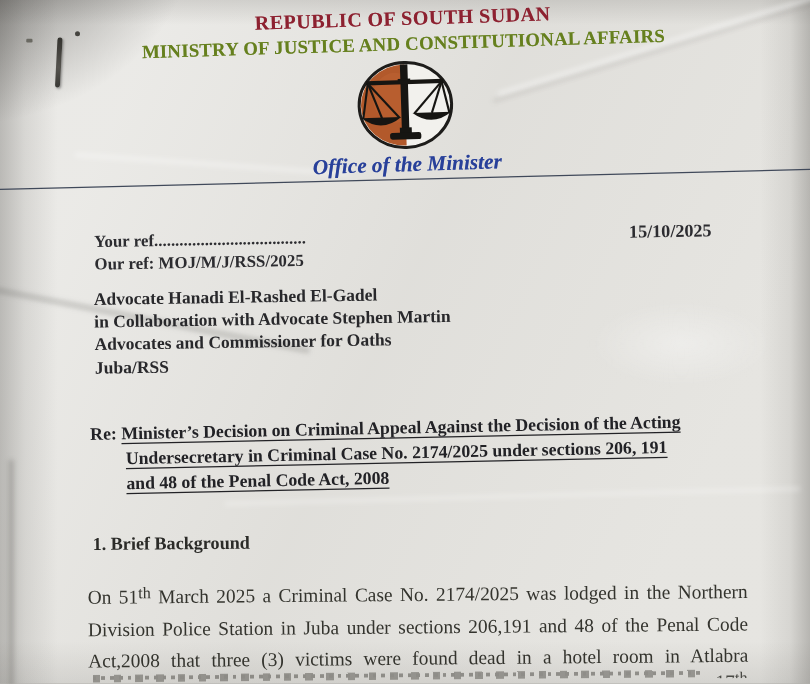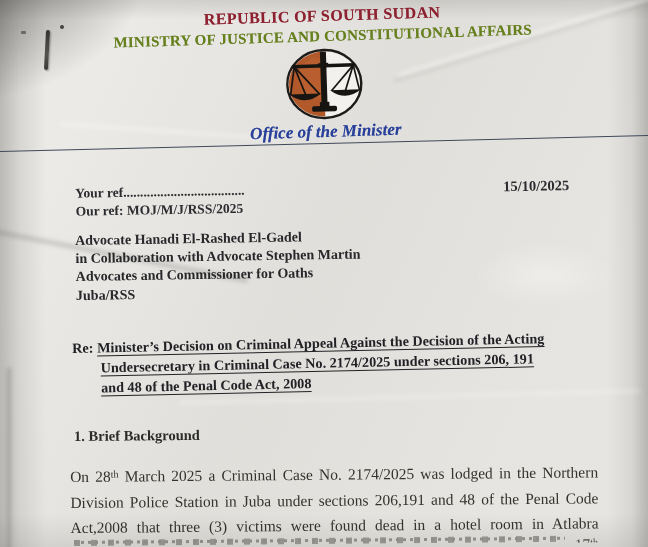--- a/index.html
+++ b/index.html
@@ -54,21 +54,21 @@
   .subject{position:absolute;left:72px;top:338px;width:540px;transform:rotate(-1.2deg);transform-origin:0 0;
     font-size:14.2px;font-weight:bold;line-height:20px;color:#222226;}
   .subject .u{text-decoration:underline;text-decoration-thickness:1.3px;text-underline-offset:3px;}
   .subject .indent{padding-left:28px;}
 
   
   .section-heading{position:absolute;left:74px;top:428px;font-size:14.5px;font-weight:bold;color:#2b2b28;transform:rotate(-0.5deg);transform-origin:0 0;}
   .bodytext{position:absolute;left:70px;top:462px;width:528px;transform:rotate(-0.5deg);transform-origin:0 0;
     font-size:15.5px;line-height:25.5px;color:#34342e;}
   .bodytext .jline{text-align:justify;text-align-last:justify;}
-  .sup{font-size:10px;vertical-align:4px;letter-spacing:0;}
+  .sup{font-size:13px;vertical-align:4px;letter-spacing:0;}
 
   
   .cutoff{position:absolute;left:74px;top:539px;width:524px;height:8px;overflow:hidden;transform:rotate(-0.5deg);transform-origin:0 0;display:flex;align-items:flex-start;}
   .cutoff-marks{flex:1;height:6px;margin-top:1px;margin-right:10px;opacity:.55;
     background-image:
       repeating-linear-gradient(90deg,#55534e 0 3px,transparent 3px 7px),
       repeating-linear-gradient(90deg,#605e58 0 6px,transparent 6px 17px);
     background-size:100% 3px,100% 6px;background-repeat:no-repeat;background-position:0 1px,0 0;}
   .cutoff-frag{font-size:15.5px;color:#4a4a45;line-height:16px;font-family:"Liberation Serif","DejaVu Serif",serif;}
 </style>
@@ -145,21 +145,21 @@
   </div>
   <div class="indent">
     <span class="u">and 48 of the Penal Code Act, 2008</span>
   </div>
 </div>
 
 <div class="section-heading">1. Brief Background</div>
 
 <div class="bodytext">
   <div class="jline">
-    <span>On 28</span><span class="sup">th</span><span> March 2025 a Criminal Case No. 2174/2025 was lodged in the Northern</span>
+    <span>On 51</span><span class="sup">th</span><span> March 2025 a Criminal Case No. 2174/2025 was lodged in the Northern</span>
   </div>
   <div class="jline">Division Police Station in Juba under sections 206,191 and 48 of the Penal Code</div>
   <div class="jline">Act,2008 that three (3) victims were found dead in a hotel room in Atlabra</div>
 </div>
 
 <div class="cutoff">
   <div class="cutoff-marks"></div>
   <div class="cutoff-frag"><span>17</span><span class="sup">th</span></div>
 </div>
 

